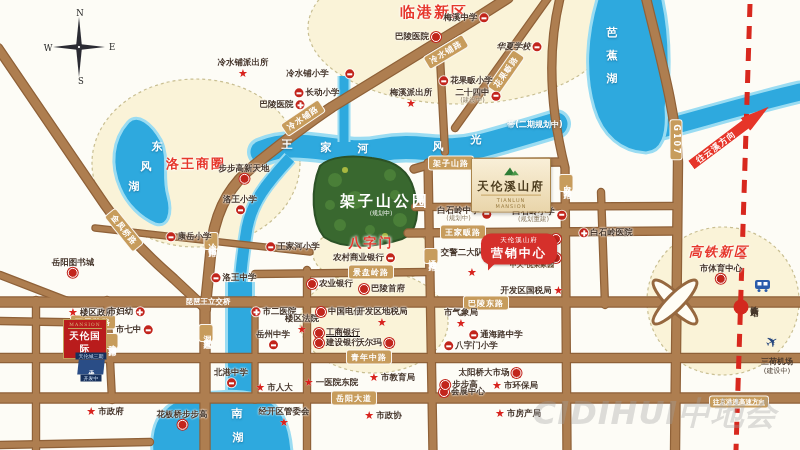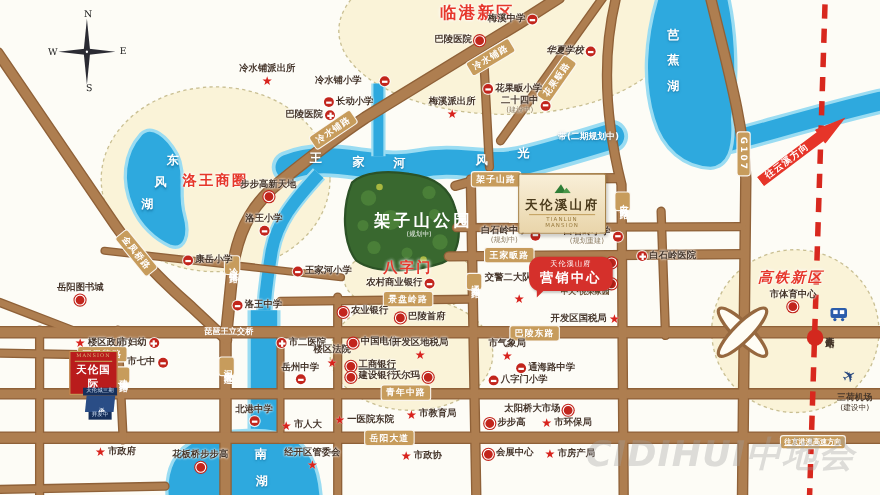--- a/index.html
+++ b/index.html
@@ -427,21 +427,21 @@
       <span class="txt">市教育局</span>
     </div>
     <div class="abs poi v-above" style="left: 284px; top: 418px;">
       <span class="ic-star">★</span>
       <span class="txt">经开区管委会</span>
     </div>
     <div class="abs poi" style="left: 383px; top: 415px;">
       <span class="ic-star">★</span>
       <span class="txt">市政协</span>
     </div>
-    <div class="abs poi" style="left: 462px; top: 413px;">
+    <div class="abs poi" style="left: 462px; top: 392px;">
       <span class="ic-dot"></span>
       <span class="txt">会展中心</span>
     </div>
     <div class="abs poi" style="left: 518px; top: 413px;">
       <span class="ic-star">★</span>
       <span class="txt">市房产局</span>
     </div>
     <div class="abs poi" style="left: 459px; top: 385px;">
       <span class="ic-dot"></span>
       <span class="txt">步步高</span>

